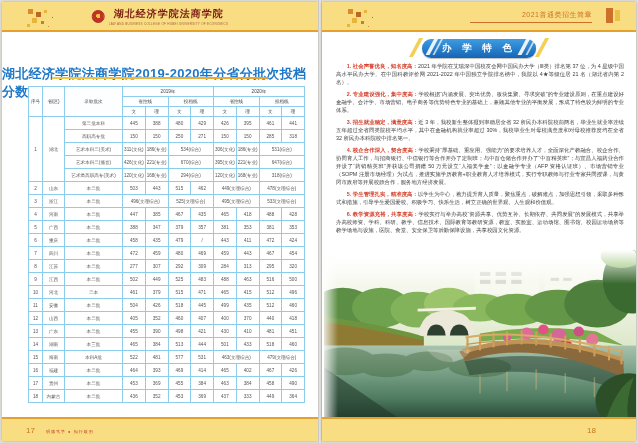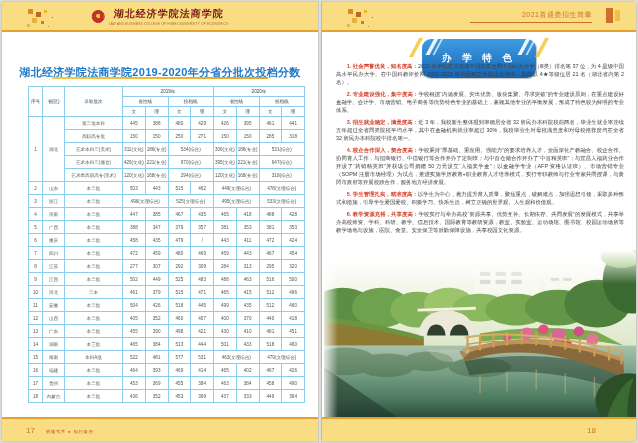--- a/index.html
+++ b/index.html
@@ -26,35 +26,35 @@
   .logo-en{font-size:3px;color:#a9613f;letter-spacing:.3px;margin-top:1px;white-space:nowrap;}
 
   
   .banner{position:absolute;top:8px;right:44px;font-size:7px;color:#cf702a;letter-spacing:.5px;}
   .banner-line{position:absolute;top:20px;right:44px;width:122px;height:1px;background:#cf702a;}
   .bars{position:absolute;top:6px;right:16px;display:flex;align-items:flex-start;gap:2px;}
   .bar1{width:7px;height:15px;background:#cf702a;}
   .bar2{width:5px;height:11px;background:#eec03f;margin-top:2px;}
 
   
-  .table-title{position:absolute;top:63px;left:0;right:0;text-align:center;font-size:11px;font-weight:bold;color:#1e78c8;letter-spacing:.3px;}
+  .table-title{position:absolute;top:63px;left:0;right:0;font-size:13px;font-weight:bold;color:#1e78c8;letter-spacing:.3px;}
   .title-underline{position:absolute;top:75px;left:50%;transform:translateX(-50%);width:216px;height:2px;background:linear-gradient(90deg,#f3c943,#e6a02c);}
   table.score{position:absolute;left:26px;top:84px;width:276px;border-collapse:collapse;table-layout:fixed;}
   table.score th,table.score td{border:1px solid #8ccdee;text-align:center;vertical-align:middle;padding:0;overflow:hidden;white-space:nowrap;font-size:4.6px;}
   table.score thead th{height:9px;font-weight:normal;color:#444;background:#fdfeff;}
   table.score tbody td{height:12px;color:#555;}
 
   .pagenum{position:absolute;bottom:6px;font-size:8px;color:#c8761b;}
   .pagenum.pl{left:24px;}
   .pagenum.pr{right:40px;}
   .motto{position:absolute;bottom:7px;left:44px;font-size:4px;color:#c23a28;letter-spacing:1px;}
 
   
   .feature-title{position:absolute;top:37px;left:50%;transform:translateX(-50%);
-    background:linear-gradient(180deg,#3e9ce2,#1565b5);border-radius:9px;padding:13px 20px;
+    background:linear-gradient(180deg,#3e9ce2,#1565b5);border-radius:9px;padding:3px 20px;
     color:#fff;font-size:9.5px;font-weight:bold;letter-spacing:4px;white-space:nowrap;box-shadow:0 1px 1px rgba(0,0,0,.25);}
   .slash{position:absolute;top:-1px;width:4px;height:17px;background:#fff;transform:skewX(-28deg);opacity:.9;}
   .slash.s1{left:8px;} .slash.s2{left:15px;width:2px;opacity:.7;} .slash.s3{right:10px;} .slash.s4{right:4px;width:2px;opacity:.7;}
   .slash.y1{left:-8px;background:#f3c943;height:19px;} .slash.y2{right:-8px;background:#f3c943;height:19px;}
 
   .paras{position:absolute;top:60px;left:14px;right:12px;font-size:5.4px;line-height:8px;color:#3d3d3d;text-align:justify;}
   .paras p{margin:0 0 4px 0;text-indent:2em;}
   .paras .lead{color:#d5402b;font-weight:bold;}
 
   

